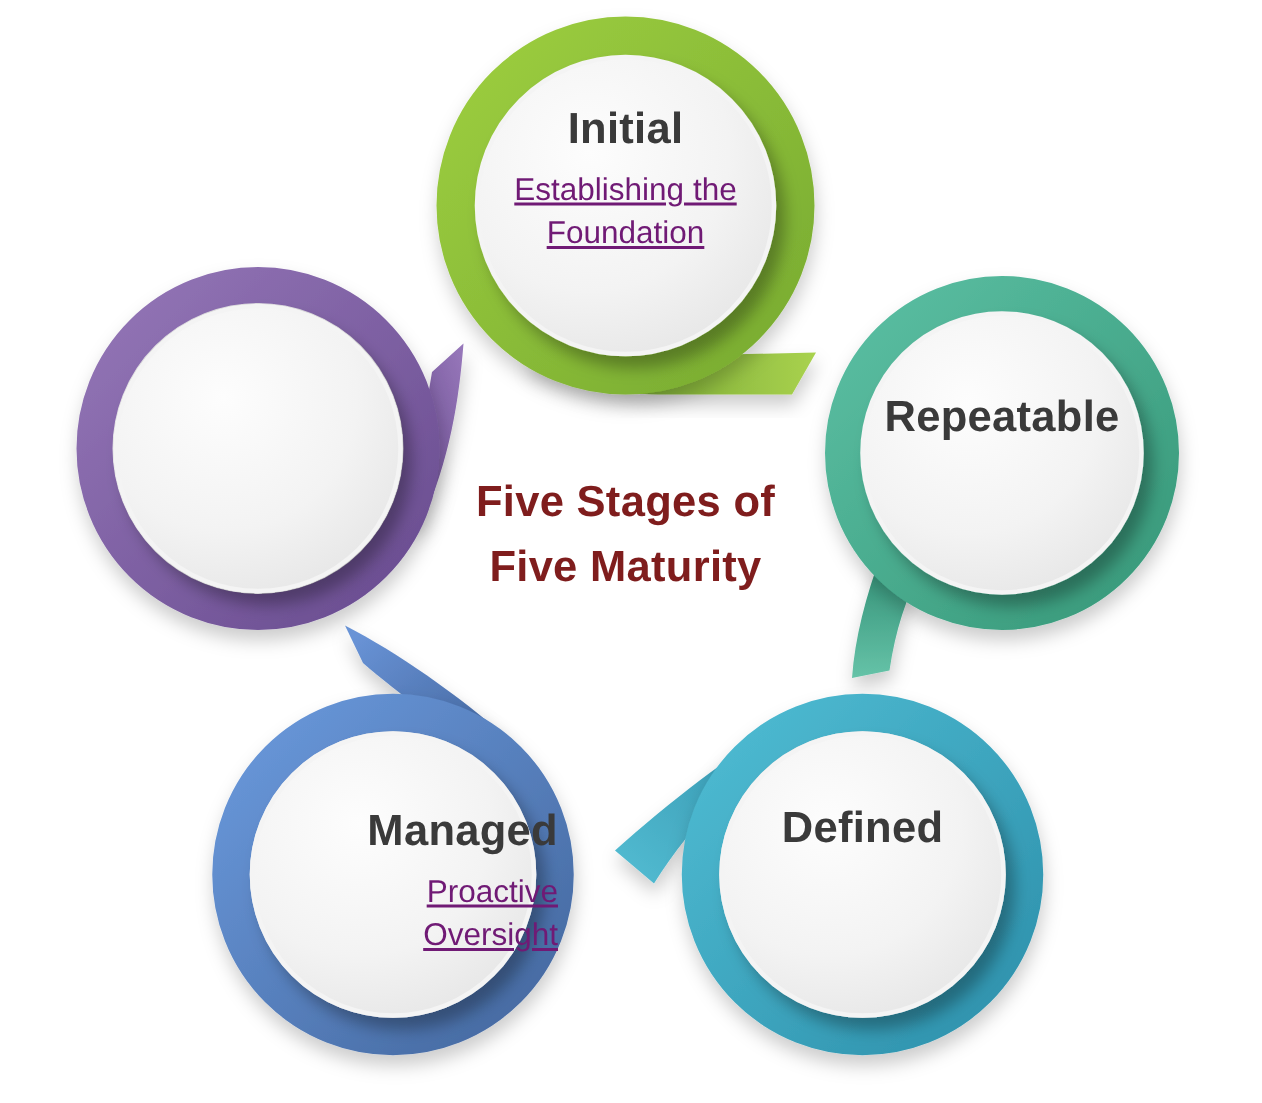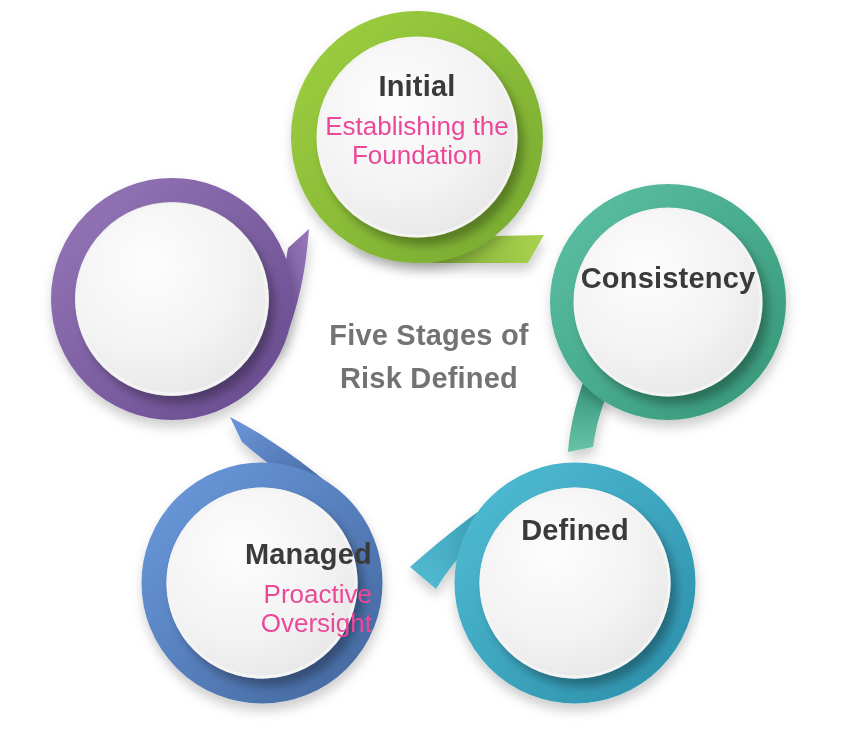--- a/index.html
+++ b/index.html
@@ -3,28 +3,28 @@
 <meta charset="utf-8">
 <style>
   html,body{margin:0;padding:0;background:#ffffff;}
   .wrap{
     position:relative;width:841px;height:735px;background:#ffffff;
     overflow:hidden;font-family:"Liberation Sans", sans-serif;
   }
   .diagram-svg{position:absolute;left:0;top:0;}
   .stage-text{position:absolute;width:220px;text-align:center;pointer-events:none;}
   .stage-name{font-size:29px;font-weight:700;color:#3a3a3a;margin-bottom:9px;letter-spacing:0.2px;}
-  .stage-desc{font-size:26px;color:#ec4899;line-height:29px;}
+  .stage-desc{font-size:21px;color:#701a75;line-height:29px;text-decoration:underline;}
   .center-title{
-    position:absolute;left:289px;top:314px;width:280px;text-align:center;
-    font-size:29px;font-weight:700;color:#737373;line-height:43px;letter-spacing:0.2px;
+    position:absolute;left:277px;top:314px;width:280px;text-align:center;
+    font-size:29px;font-weight:700;color:#7f1d1d;line-height:43px;letter-spacing:0.2px;
   }
   .t-initial{left:307px;top:70px;}
   .t-repeatable{left:558px;top:262px;}
-  .t-defined{left:465px;top:514px;}
+  .t-defined{left:465px;top:536px;}
   .t-managed{left:152px;top:538px;text-align:right;}
   .t-optimized{left:62px;top:262px;}
 </style>
 </head>
 <body>
 
 <div class="wrap">
 
   <svg class="diagram-svg" width="841" height="735" viewBox="0 0 841 735">
     <defs>
@@ -117,34 +117,34 @@
 
   <div class="stage-text t-initial">
     <div class="stage-name">Initial</div>
     <div class="stage-desc">
       <span>Establishing the</span><br>
       <span>Foundation</span>
     </div>
   </div>
 
   <div class="stage-text t-repeatable">
-    <div class="stage-name">Consistency</div>
+    <div class="stage-name">Repeatable</div>
   </div>
 
   <div class="stage-text t-defined">
     <div class="stage-name">Defined</div>
   </div>
 
   <div class="stage-text t-managed">
     <div class="stage-name">Managed</div>
     <div class="stage-desc">
       <span>Proactive</span><br>
       <span>Oversight</span>
     </div>
   </div>
 
 
   <div class="center-title">
     <div>Five Stages of</div>
-    <div>Risk Defined</div>
+    <div>Five Maturity</div>
   </div>
 
 </div>
 
 </body></html>

